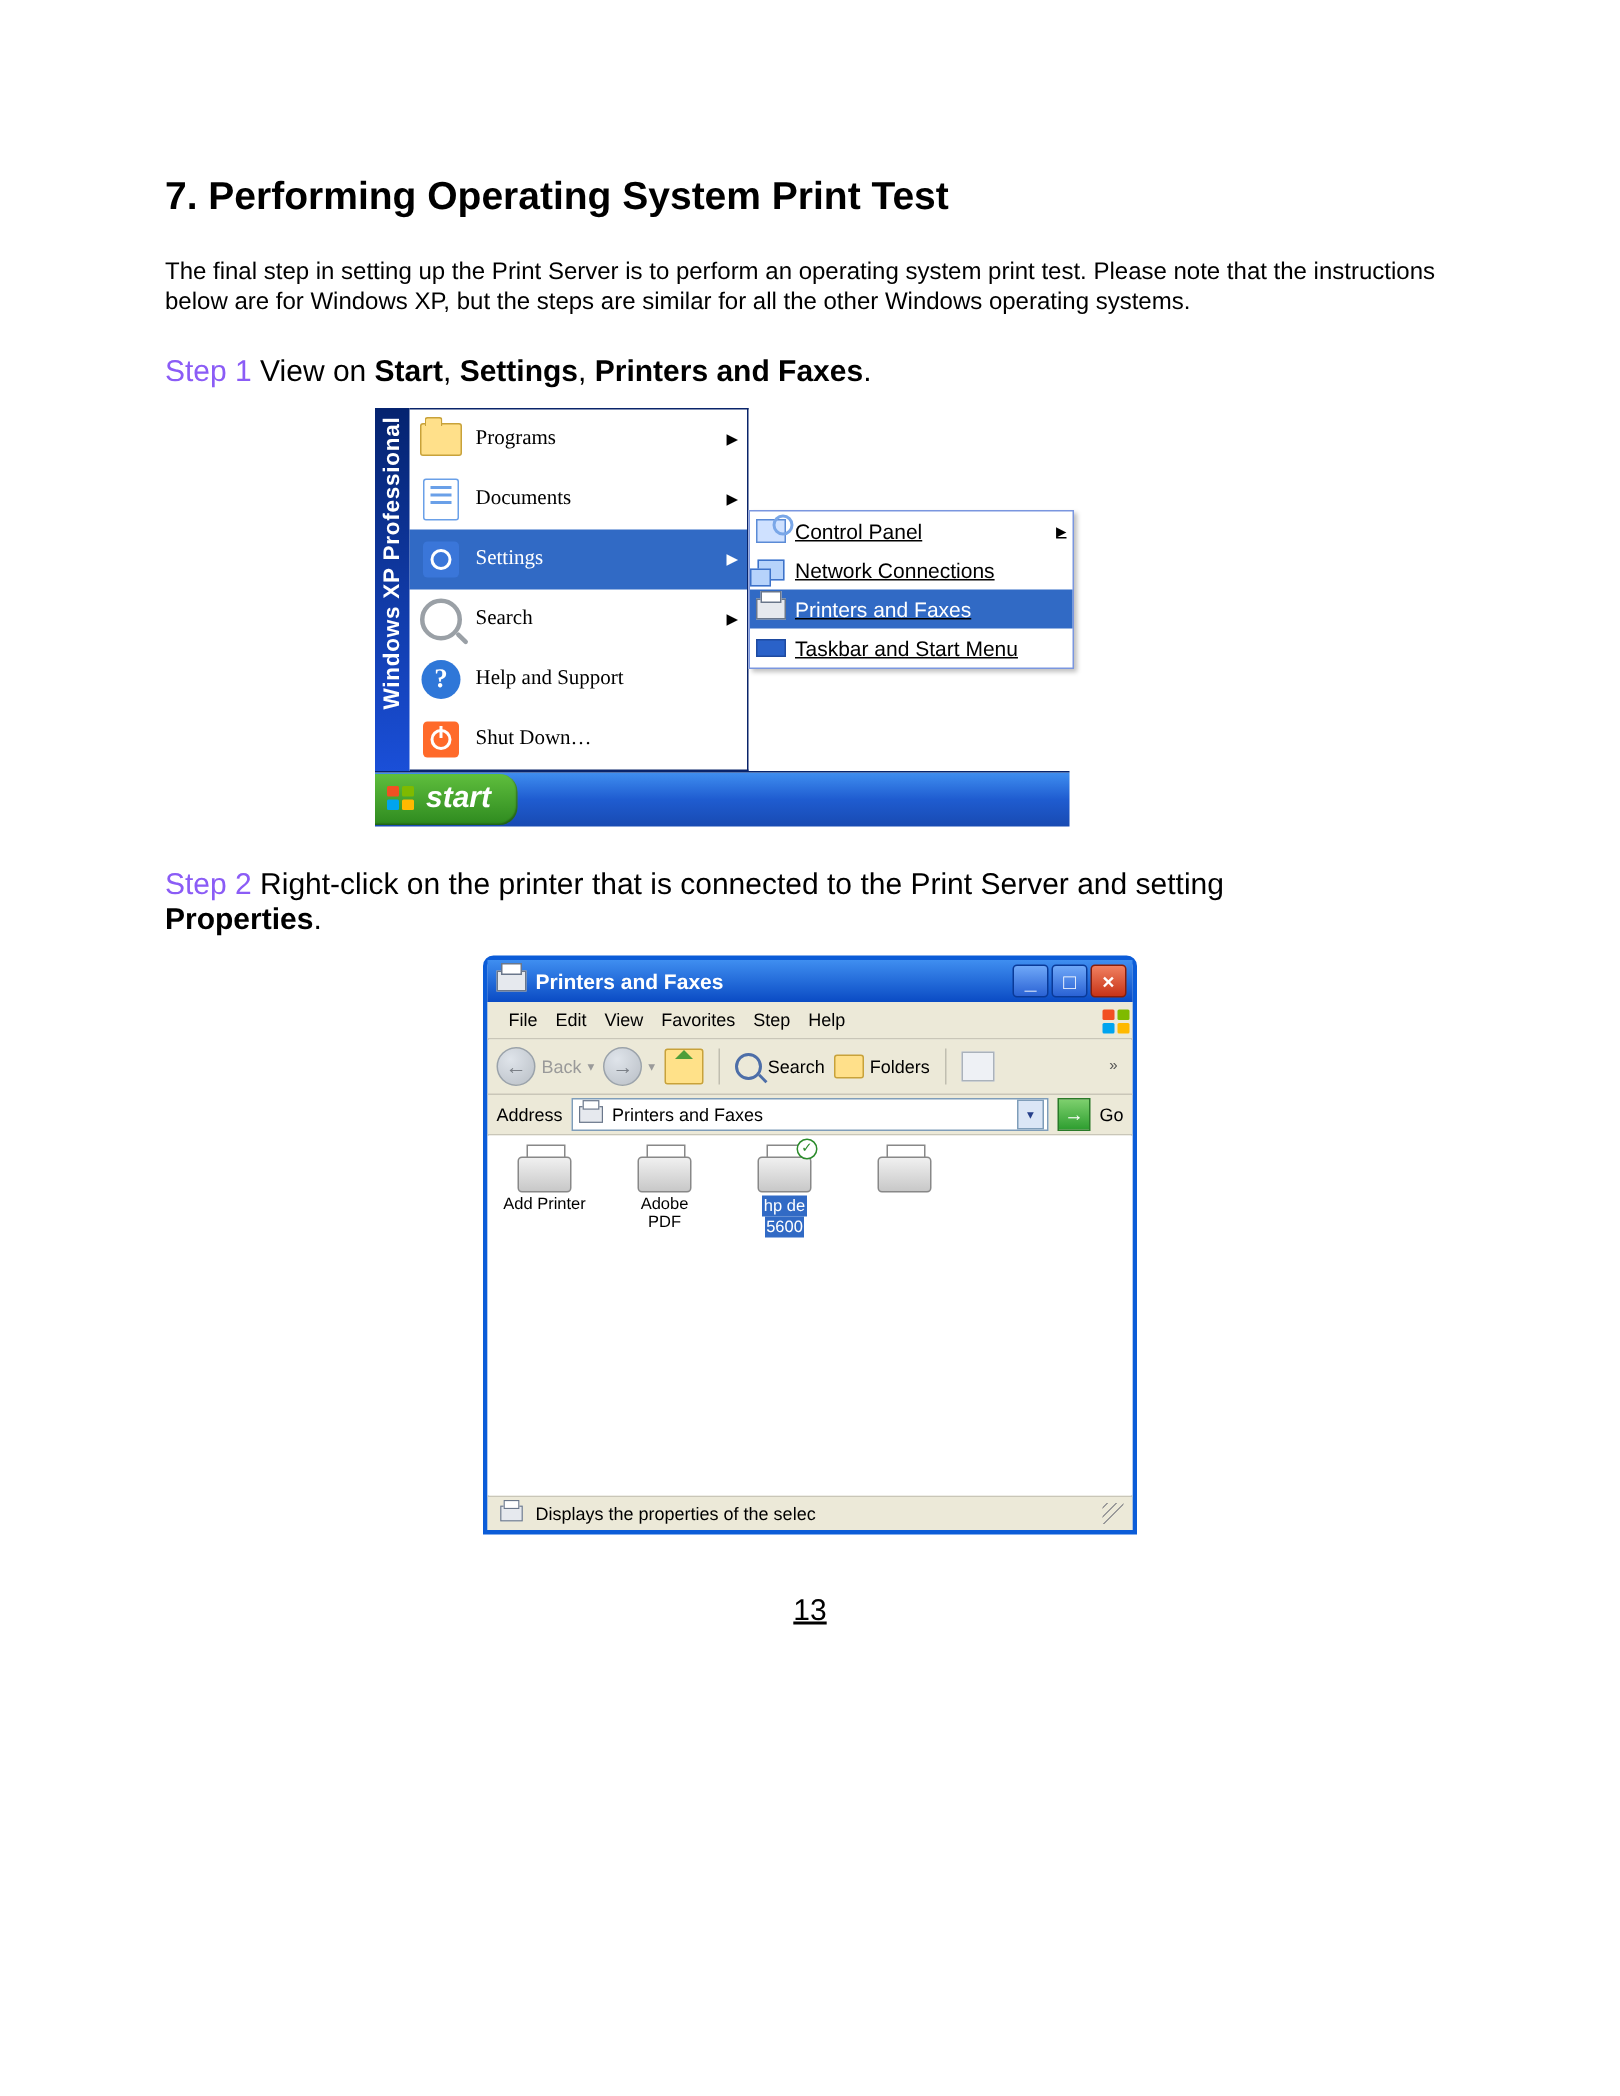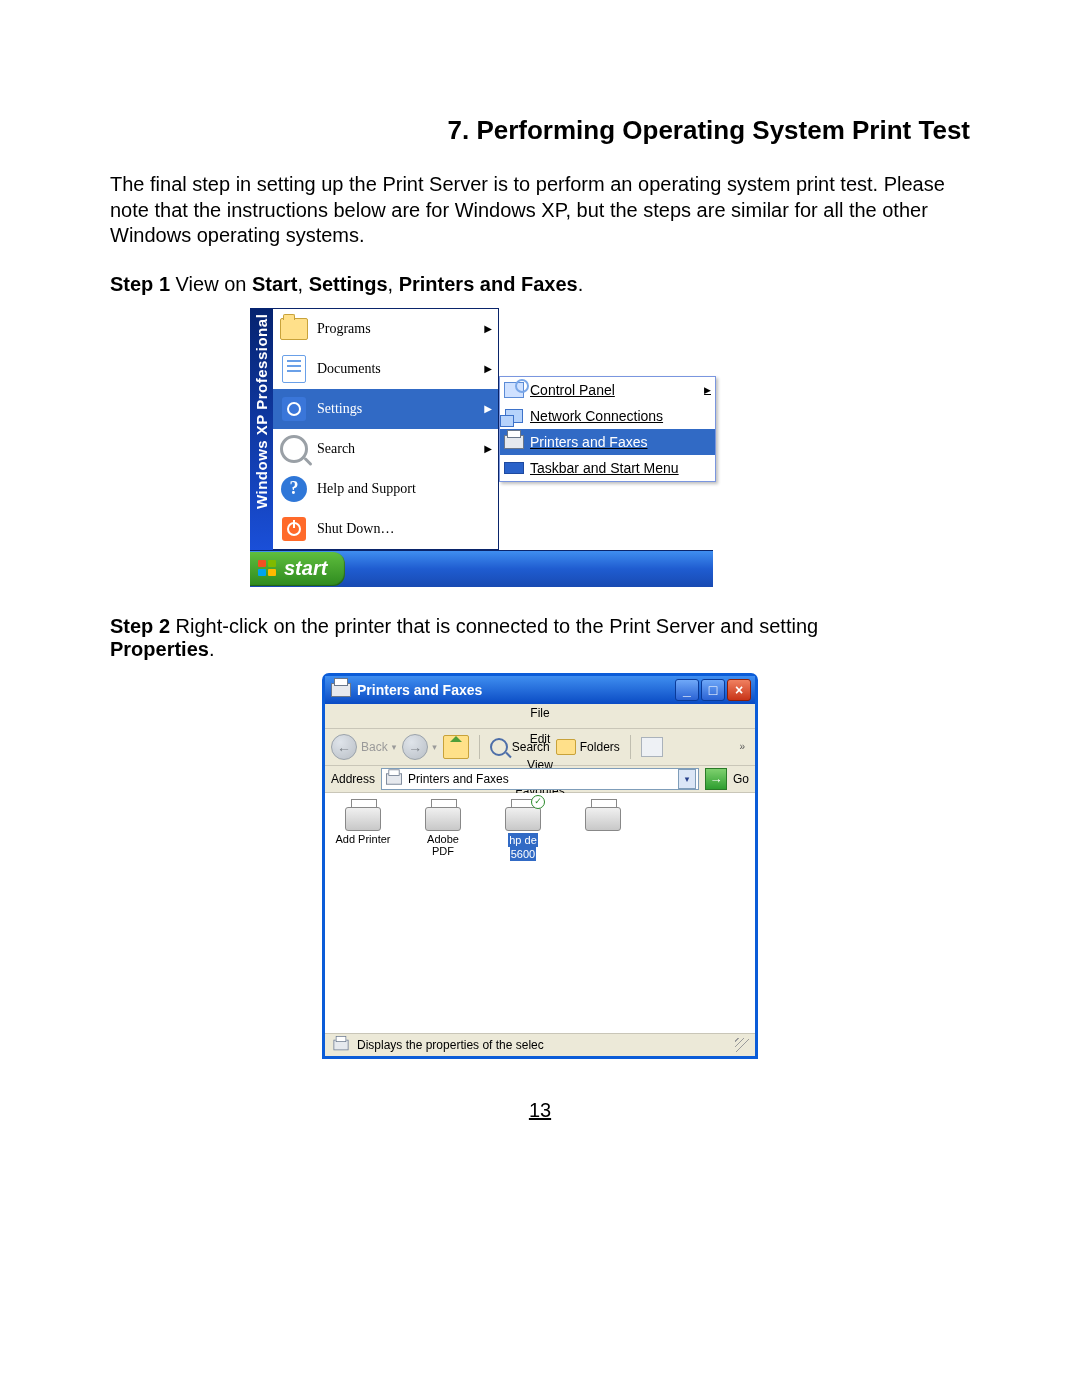--- a/index.html
+++ b/index.html
@@ -11,32 +11,31 @@
     width: 1080px;
   }
   .page {
     padding: 115px 110px 40px 110px;
     box-sizing: border-box;
   }
   h2.title {
     font-size: 26px;
     font-weight: bold;
     margin: 0 0 26px 0;
-    text-align: right;
   }
   p.body {
-    font-size: 20px;
+    font-size: 16px;
     line-height: 1.28;
     margin: 0 0 24px 0;
   }
   p.step {
     font-size: 20px;
     margin: 0 0 12px 0;
   }
-  .step-label { color: #000000; font-weight: bold; }
+  .step-label { color: #8b5cf6; font-weight: normal; }
   .b { font-weight: bold; }
   .fig { margin: 0 0 28px 0; }
   .center { display:flex; justify-content:center; }
   .pagenum { text-align:center; font-size:20px; margin-top:40px;text-decoration:underline; }
 
   
   .sm-wrap { display:flex; border:0; }
   .sm-stripe {
     width:23px; background:linear-gradient(#1a4fd8,#05236f);
     color:#fff; writing-mode:vertical-rl; transform:rotate(180deg);
@@ -120,21 +119,21 @@
   }
   .tb .ico-printer { margin:0 6px 0 2px; }
   .tb-gap { flex:1; }
   .winbtn {
     width:22px; height:20px; border-radius:3px; margin-left:2px;
     display:flex; align-items:center; justify-content:center;
     font-family:Arial, sans-serif; font-size:14px; font-weight:bold;
     background:linear-gradient(#6fa8f8,#2a62d4); color:#fff; border:1px solid #0a3a98;
   }
   .winbtn.close { background:linear-gradient(#f08060,#c83418); border-color:#8a1e08; }
-  .menubar { background:#ece9d8; border-bottom:1px solid #c9c6b8; padding:2px 14px; display:flex; gap:12px; height:20px; align-items:center;flex-direction:column; }
+  .menubar { background:#ece9d8; border-bottom:1px solid #c9c6b8; padding:2px 14px; display:flex; gap:12px; height:20px; align-items:center; }
   .menubar span { cursor:default; }
   .menubar .flag { margin-left:auto; }
   .toolbar { background:#ece9d8; border-bottom:1px solid #c9c6b8; height:36px; display:flex; align-items:center; padding:0 6px; gap:6px; }
   .tbtn { display:flex; align-items:center; gap:4px; color:#9a9a9a; }
   .circ { width:24px; height:24px; border-radius:50%; background:radial-gradient(circle at 35% 30%, #dfe4ea, #b9bfc6); border:1px solid #9aa2aa; display:flex; align-items:center; justify-content:center; color:#7b8087; font-size:14px; }
   .up { width:24px; height:22px; background:#ffe189; border:1px solid #c8a23a; border-radius:2px; position:relative; }
   .up::after { content:""; position:absolute; left:6px; top:-6px; width:0; height:0; border:6px solid transparent; border-bottom-color:#4f9e3a; }
   .sep { width:1px; height:24px; background:#c0beb0; margin:0 4px; }
   .mag-sm { width:14px; height:14px; border:2px solid #4d6ea8; border-radius:50%; position:relative; }
   .mag-sm::after { content:""; position:absolute; width:7px; height:2px; background:#4d6ea8; right:-6px; bottom:-2px; transform:rotate(45deg); }

